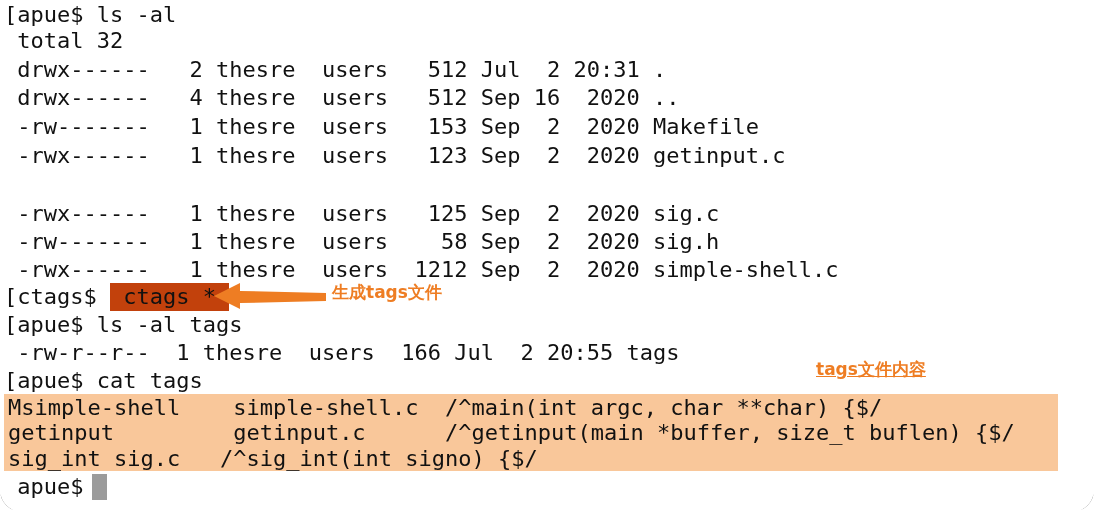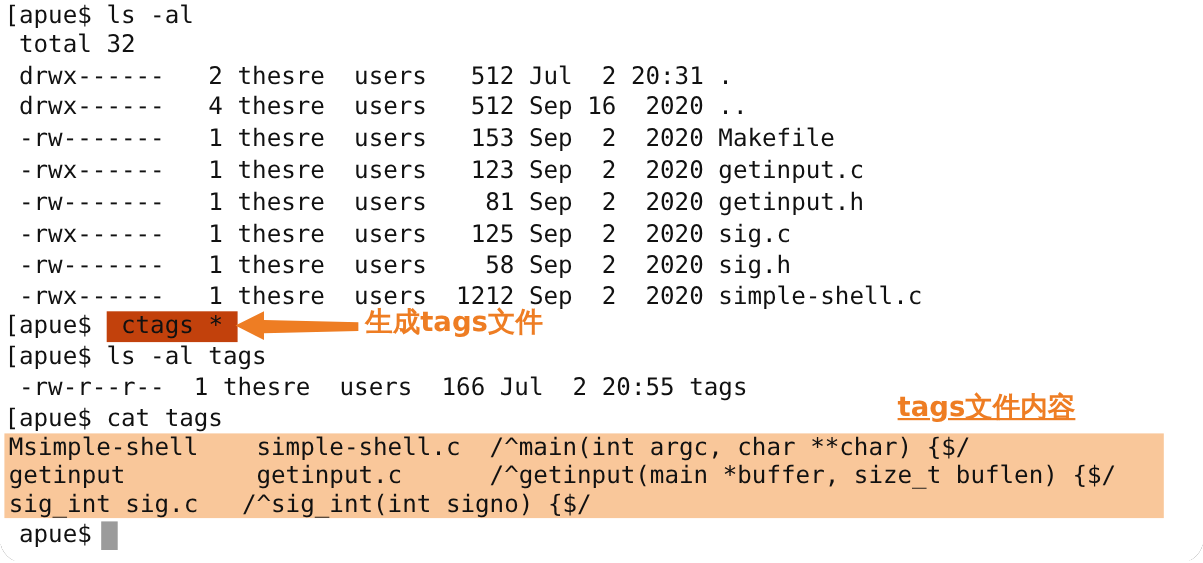--- a/index.html
+++ b/index.html
@@ -82,21 +82,21 @@
 
   .tagtext {
     z-index: 2;
   }
 
   .annotation {
     position: absolute;
     color: #ee7d23;
     font-family: "DejaVu Sans", "Liberation Sans", sans-serif;
     font-weight: bold;
-    font-size: 25px;
+    font-size: 17px;
     line-height: 29px;
     white-space: pre;
     z-index: 3;
   }
 
   .arrow {
     position: absolute;
     z-index: 3;
   }
 
@@ -116,26 +116,25 @@
     <div class="screen">
 
       <div class="hl-block" style="left:4px; top:394px; width:1054px; height:77px;"></div>
 
       <div class="line" style="top:0px;">[apue$ ls -al</div>
       <div class="line" style="top:26px;"> total 32</div>
       <div class="line" style="top:55px;"> drwx------   2 thesre  users   512 Jul  2 20:31 .</div>
       <div class="line" style="top:83px;"> drwx------   4 thesre  users   512 Sep 16  2020 ..</div>
       <div class="line" style="top:112px;"> -rw-------   1 thesre  users   153 Sep  2  2020 Makefile</div>
       <div class="line" style="top:141px;"> -rwx------   1 thesre  users   123 Sep  2  2020 getinput.c</div>
-      <div class="line" style="top:170px;"> -rw-------   1 thesre  users    81 Sep  2  2020 getinput.h</div>
       <div class="line" style="top:199px;"> -rwx------   1 thesre  users   125 Sep  2  2020 sig.c</div>
       <div class="line" style="top:227px;text-align:center;"> -rw-------   1 thesre  users    58 Sep  2  2020 sig.h</div>
       <div class="line" style="top:255px;"> -rwx------   1 thesre  users  1212 Sep  2  2020 simple-shell.c</div>
 
-      <div class="line" style="top:282px;"><span>[apue$ </span><span class="hl-inline"> ctags * </span></div>
+      <div class="line" style="top:282px;"><span>[ctags$ </span><span class="hl-inline"> ctags * </span></div>
 
       <svg class="arrow" style="left:214px; top:281px;" width="112" height="30" viewBox="0 0 112 30">
         <polygon points="0,15 26,2 26,10 112,12 112,20 26,22 26,28" fill="#ee7d23"></polygon>
       </svg>
 
       <div class="annotation" style="left:332px; top:278px;">生成tags文件</div>
 
       <div class="line" style="top:310px;">[apue$ ls -al tags</div>
       <div class="line" style="top:338px;"> -rw-r--r--  1 thesre  users  166 Jul  2 20:55 tags</div>
       <div class="line" style="top:366px;">[apue$ cat tags</div>

